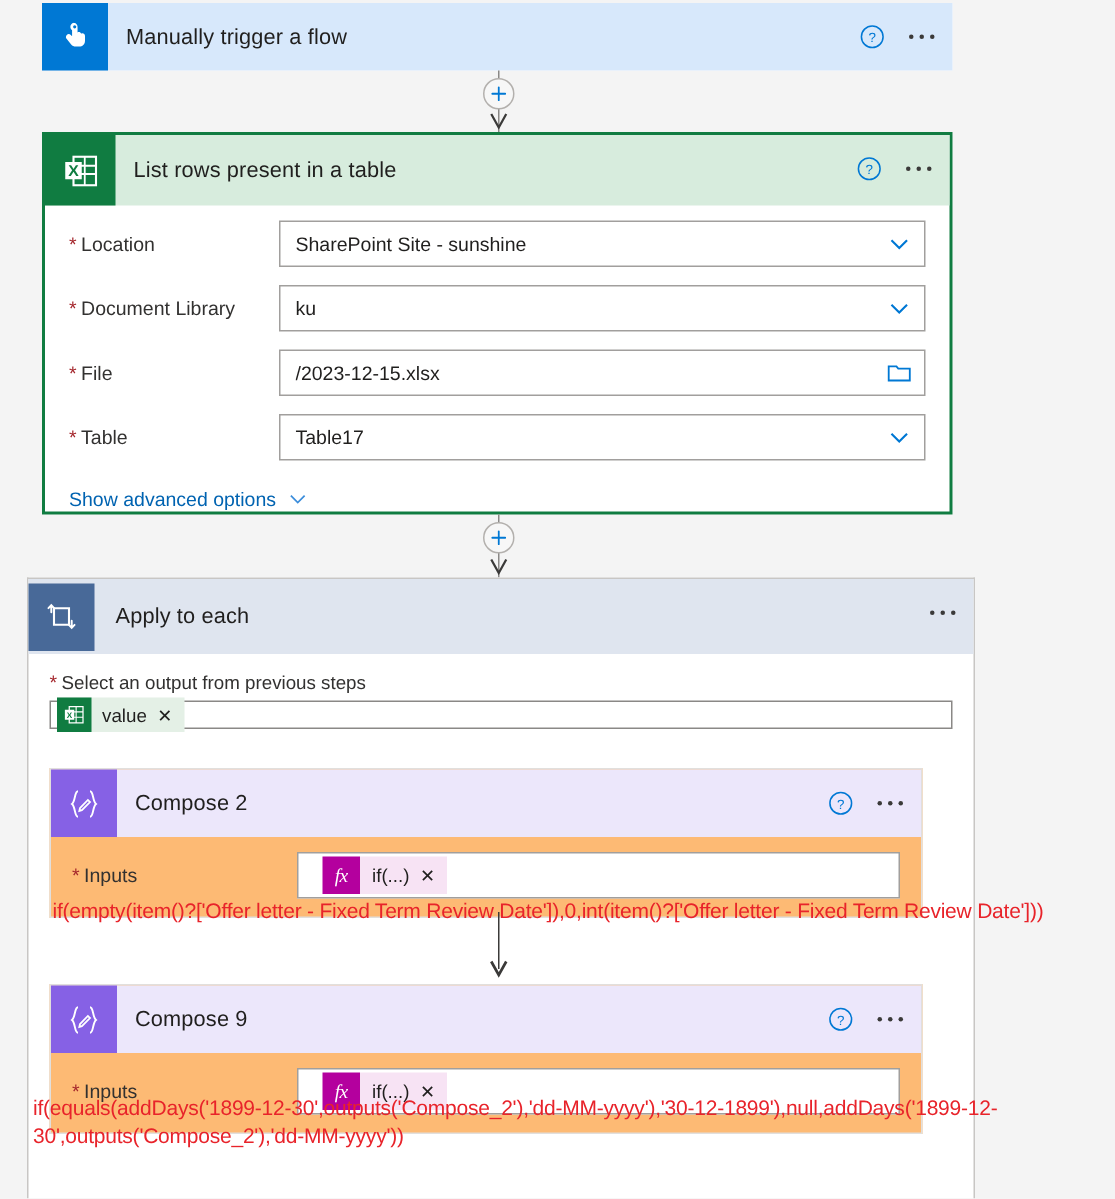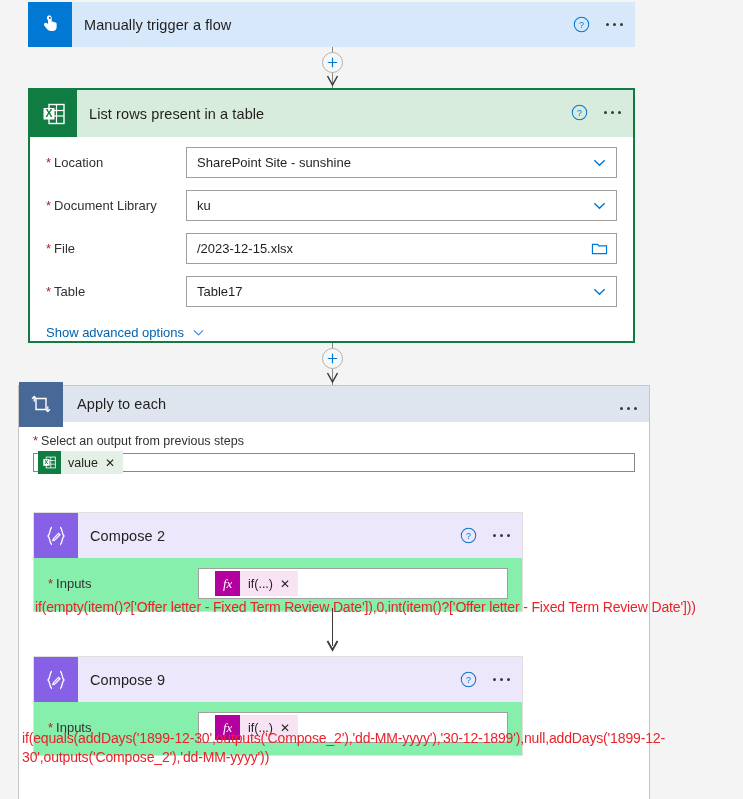--- a/index.html
+++ b/index.html
@@ -68,43 +68,43 @@
   .advanced {
     display: flex; align-items: center; gap: 7px;
     font-size: 13px; color: #0063b1; padding: 6px 0 0 0; cursor: pointer;
   }
 
   
   #loop-card {
     left: 18px; top: 385px; width: 632px; height: 414px;
     background: #fff; border: 1px solid #c8c6c4; border-bottom: none;
   }
-  #loop-card .card-head { background: #dfe5ef; height: 36px; }
+  #loop-card .card-head { background: #dfe5ef; height: 50px; }
   #loop-card .card-icon { background: #486998; height: 45px; }
   #loop-card .card-title { font-size: 14.5px; padding-left: 14px; }
   .loop-body { padding: 12px 14px 0 14px; }
   .loop-sub {
     font-size: 12.5px; color: #323130; display: flex; align-items: baseline; margin-bottom: 5px;
   }
   .token-box {
     height: 19px; border: 1px solid #8a8886; background: #fff;
     display: flex; align-items: center; padding: 0 4px;
   }
   .token {
     display: flex; align-items: center; height: 23px;
     background: #e4f0e6; gap: 7px; padding-right: 8px;
   }
   .token-icon { width: 23px; height: 23px; background: #107c41; display:flex; align-items:center; justify-content:center; }
   .token-label { font-size: 12.5px; color: #201f1e; }
   .token-x { font-size: 12px; color: #201f1e; cursor: pointer; line-height: 1; }
 
   
   .compose-card {
-    position: absolute; left: 33px; width: 490px;
-    background: #86efac; border: 1px solid #e1dfdd;
+    position: absolute; left: 33px; width: 582px;
+    background: #fdba74; border: 1px solid #e1dfdd;
   }
   .compose-card .card-head { background: #ece7fb; height: 45px; }
   .compose-card .card-icon { background: #8661e5; height: 45px; }
   .compose-body { padding: 10px 14px 12px 14px; }
   .fx-box {
     flex: 1; height: 31px; border: 1px solid #a19f9d; background: #fff;
     display: flex; align-items: center; padding: 0 16px;
   }
   .fx-token { display: flex; align-items: center; height: 25px; }
   .fx-badge {

